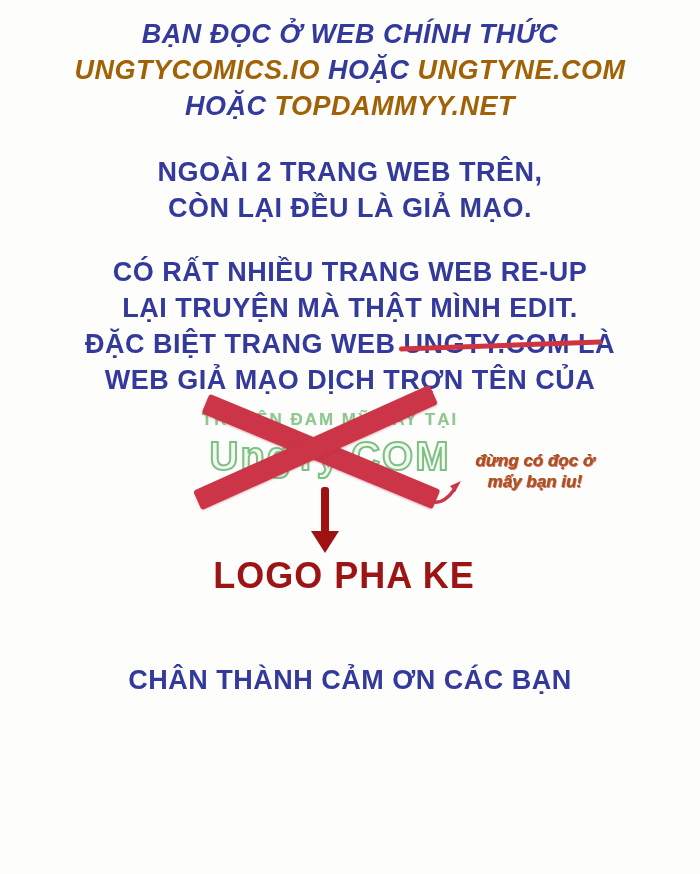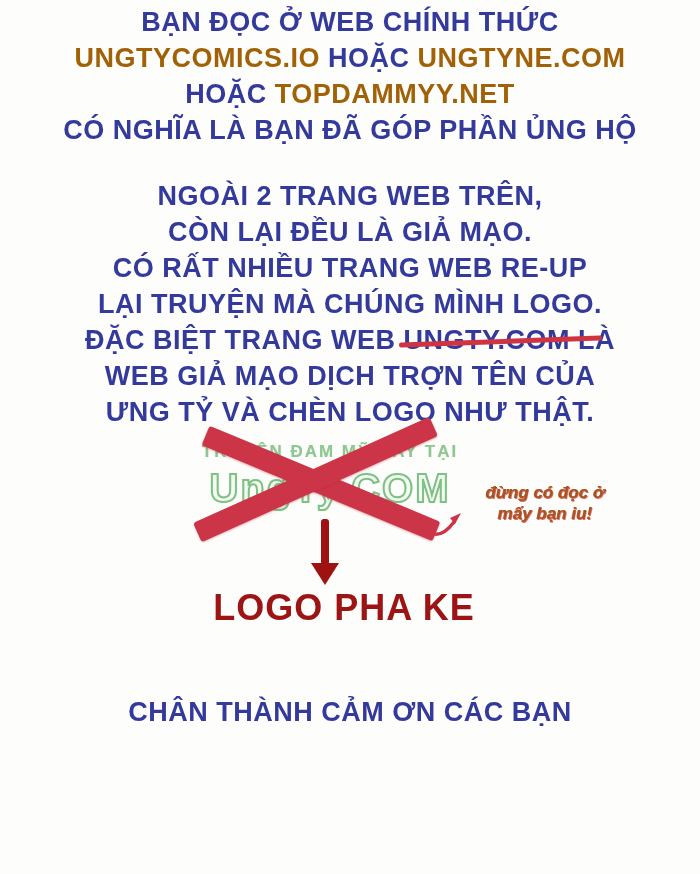--- a/index.html
+++ b/index.html
@@ -16,23 +16,23 @@
   .txt-line {
     text-align:center;
     font-size:27px;
     line-height:36px;
     letter-spacing:0.5px;
     white-space:nowrap;
   }
   .blue { color:#333a9c; }
   .red  { color:#a16207; }
 
-  .section-top { padding-top:4px; }
+  .section-top { padding-top:16px;font-style:italic; }
   .section-notice { margin-top:30px; }
-  .section-warning { }
+  .section-warning { margin-top:28px; }
 
   .fake-site-strike { position:relative; display:inline-block; }
   .strike-line {
     position:absolute;
     left:-3%; top:46%;
     width:122%; height:5px;
     background:#cf3440;
     transform:rotate(-2deg);
     border-radius:2px;
   }
@@ -74,21 +74,21 @@
   .down-arrow-head {
     position:absolute; left:311px; top:133px;
     width:0; height:0;
     border-left:14px solid transparent;
     border-right:14px solid transparent;
     border-top:22px solid #a01212;
   }
   .curved-arrow { position:absolute; left:428px; top:80px; }
 
   .handwritten-note {
-    position:absolute; left:470px; top:52px; width:150px;
+    position:absolute; left:460px; top:52px; width:150px;
     text-align:center;
     font-size:17px; line-height:21px;
     font-style:italic;
     color:#a5561f;
     text-shadow:0.6px 0.6px 0 #db6d68, -0.4px -0.4px 0 #db6d68;
     white-space:nowrap;
   }
 
   .logo-caption {
     text-align:center;
@@ -109,38 +109,36 @@
     <div class="txt-line blue">BẠN ĐỌC Ở WEB CHÍNH THỨC</div>
     <div class="txt-line">
       <span class="red">UNGTYCOMICS.IO</span>
       <span class="blue">HOẶC</span>
       <span class="red">UNGTYNE.COM</span>
     </div>
     <div class="txt-line">
       <span class="blue">HOẶC</span>
       <span class="red">TOPDAMMYY.NET</span>
     </div>
-    <div class="txt-line blue">CÓ NGHĨA LÀ BẠN ĐÃ GÓP PHẦN ỦNG HỘ</div>
   </div>
 
   <div class="section-notice">
     <div class="txt-line blue">NGOÀI 2 TRANG WEB TRÊN,</div>
     <div class="txt-line blue">CÒN LẠI ĐỀU LÀ GIẢ MẠO.</div>
   </div>
 
   <div class="section-warning">
     <div class="txt-line blue">CÓ RẤT NHIỀU TRANG WEB RE-UP</div>
-    <div class="txt-line blue">LẠI TRUYỆN MÀ CHÚNG MÌNH LOGO.</div>
+    <div class="txt-line blue">LẠI TRUYỆN MÀ THẬT MÌNH EDIT.</div>
     <div class="txt-line blue">
       <span>ĐẶC BIỆT TRANG WEB</span>
       <span class="fake-site-strike"><span>UNGTY.COM</span><span class="strike-line"></span></span>
       <span>LÀ</span>
     </div>
     <div class="txt-line blue">WEB GIẢ MẠO DỊCH TRỢN TÊN CỦA</div>
-    <div class="txt-line blue">ƯNG TỶ VÀ CHÈN LOGO NHƯ THẬT.</div>
   </div>
 
   <div class="logo-block">
     <div class="logo-tagline">TRUYỆN ĐAM MỸ HAY TẠI</div>
     <div class="logo-main">UngTy.COM</div>
 
     <div class="cross-bar descending"></div>
     <div class="cross-bar ascending"></div>
 
     <svg class="curved-arrow" width="36" height="28" viewBox="0 0 36 28">

